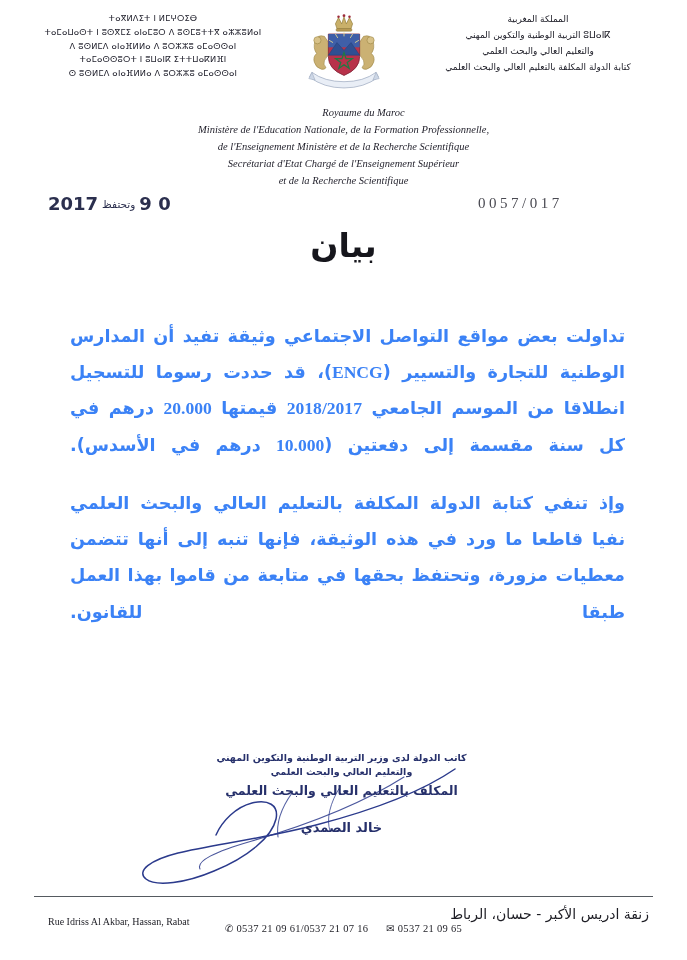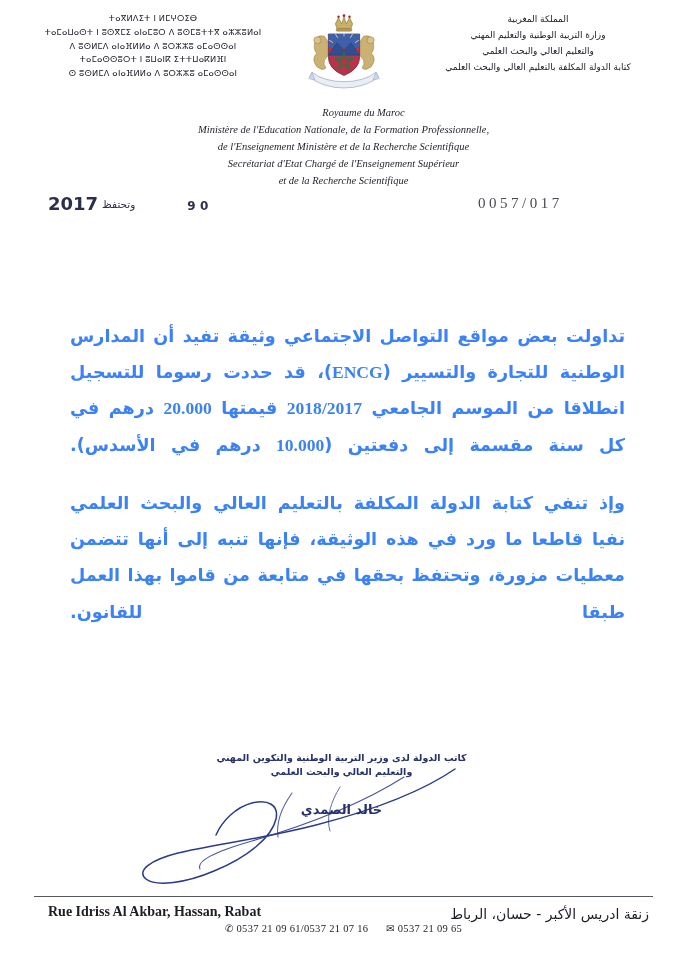--- a/index.html
+++ b/index.html
@@ -89,21 +89,21 @@
     left: 48px;
     top: 0;
     direction: rtl;
     font-family: "DejaVu Sans", sans-serif;
     font-weight: bold;
     font-size: 17px;
     color: #2b2f4e;
     letter-spacing: 1px;
     white-space: nowrap;
   }
-  .date-stamp .dnum { font-size: 12px; letter-spacing: 2.5px; margin-left: 48px; }
+  .date-stamp .dnum { font-size: 18px; letter-spacing: 2.5px; }
   .date-stamp .dmon {
     font-size: 10.5px;
     font-weight: normal;
     letter-spacing: 0;
     vertical-align: 2px;
     padding: 0 4px;
   }
   .date-stamp .dyear { font-size: 18px; letter-spacing: 0.5px; }
 
   .ref-stamp {
@@ -214,24 +214,24 @@
   }
   .footer-row {
     position: relative;
     height: 40px;
     font-size: 9.5px;
     color: #1d1d24;
   }
   .foot-fr {
     position: absolute;
     left: 14px;
-    top: 0;
-    font-family: "Liberation Serif", "DejaVu Serif", serif;
-    font-weight: bold;
-    font-size: 14px;
+    top: 12px;
+    font-family: "Liberation Serif", "DejaVu Serif", serif;
+    font-weight: normal;
+    font-size: 10px;
     white-space: nowrap;
   }
   .foot-ar {
     position: absolute;
     right: 4px;
     top: 2px;
     direction: rtl;
     font-family: "DejaVu Sans", sans-serif;
     font-size: 14px;
     white-space: nowrap;
@@ -306,41 +306,42 @@
                  L48.4 76.9 L50.9 69.3 L44.4 64.6 L52.4 64.6 Z" fill="none" stroke="#1f7a43" stroke-width="1.6"></path>
 
         <path d="M14 82 q16 12 41 12 q25 0 41 -12 l3 6 q-18 14 -44 14 q-26 0 -44 -14 Z" fill="#e9eef6" stroke="#9aa7bd" stroke-width="0.9"></path>
         <path d="M14 82 l-4 8 l8 2 Z" fill="#cdd7e6" stroke="#9aa7bd" stroke-width="0.7"></path>
         <path d="M96 82 l4 8 l-8 2 Z" fill="#cdd7e6" stroke="#9aa7bd" stroke-width="0.7"></path>
       </svg>
     </div>
 
     <div class="arabic-head-block">
       <div>المملكة المغربية</div>
-      <div>وزارة التربية الوطنية والتعليم المهني</div>
+      <div>ⵓⵡⴰⵏⴽ التربية الوطنية والتكوين المهني</div>
       <div>والتعليم العالي والبحث العلمي</div>
       <div>كتابة الدولة المكلفة بالتعليم العالي والبحث العلمي</div>
     </div>
   </div>
 
   <div class="french-block">
     <div class="l1">Royaume du Maroc</div>
     <div>Ministère de l'Education Nationale, de la Formation Professionnelle,</div>
     <div>de l'Enseignement Ministère et de la Recherche Scientifique</div>
     <div>Secrétariat d'Etat Chargé de l'Enseignement Supérieur</div>
     <div>et de la Recherche Scientifique</div>
   </div>
 
   <div class="stamp-row">
     <div class="date-stamp">
       <span class="dnum">0 9</span><span class="dmon">وتحتفظ</span><span class="dyear">2017</span>
     </div>
     <div class="ref-stamp">0057/017</div>
   </div>
 
+  <div class="doc-title">بيان</div>
 
   <div class="body-wrap">
     <p><span>تداولت بعض مواقع التواصل الاجتماعي وثيقة تفيد أن المدارس الوطنية للتجارة والتسيير (</span><span class="ltr-inline">ENCG</span><span>)، قد حددت رسوما للتسجيل انطلاقا من الموسم الجامعي </span><span class="ltr-inline">2018/2017</span><span> قيمتها </span><span class="ltr-inline">20.000</span><span> درهم في كل سنة مقسمة إلى دفعتين (</span><span class="ltr-inline">10.000</span><span> درهم في الأسدس).</span></p>
 
     <p>وإذ تنفي كتابة الدولة المكلفة بالتعليم العالي والبحث العلمي نفيا قاطعا ما ورد في هذه الوثيقة، فإنها تنبه إلى أنها تتضمن معطيات مزورة، وتحتفظ بحقها في متابعة من قاموا بهذا العمل طبقا للقانون.</p>
   </div>
 
   <div class="signature-area">
     <svg class="sig-stroke" viewBox="0 0 687 150" aria-hidden="true">
       <path d="M455 24 C 420 48, 370 66, 316 80 C 262 94, 210 100, 178 108
@@ -348,20 +349,21 @@
                C 248 112, 272 92, 276 74 C 279 60, 268 54, 252 58
                C 236 62, 222 76, 216 90" fill="none" stroke="#2b3a8c" stroke-width="1.5" stroke-linecap="round"></path>
       <path d="M404 32 C 360 60, 300 82, 252 96 C 214 107, 196 116, 200 124" fill="none" stroke="#2b3a8c" stroke-width="1.1" stroke-linecap="round" opacity="0.85"></path>
       <path d="M292 48 C 282 62, 276 78, 278 92" fill="none" stroke="#2b3a8c" stroke-width="1.1" stroke-linecap="round" opacity="0.8"></path>
       <path d="M340 42 C 330 58, 326 74, 330 86" fill="none" stroke="#2b3a8c" stroke-width="1" stroke-linecap="round" opacity="0.75"></path>
     </svg>
 
     <div class="sig-text">
       <div class="sig-line1">كاتب الدولة لدى وزير التربية الوطنية والتكوين المهني</div>
       <div class="sig-line1">والتعليم العالي والبحث العلمي</div>
+      <div class="sig-line3">المكلف بالتعليم العالي والبحث العلمي</div>
       <div class="sig-name">خالد الصمدي</div>
     </div>
   </div>
 
   <div class="footer">
     <div class="footer-rule"></div>
     <div class="footer-row">
       <div class="foot-fr">Rue Idriss Al Akbar, Hassan, Rabat</div>
       <div class="foot-ar">زنقة ادريس الأكبر - حسان، الرباط</div>
       <div class="foot-contact">

